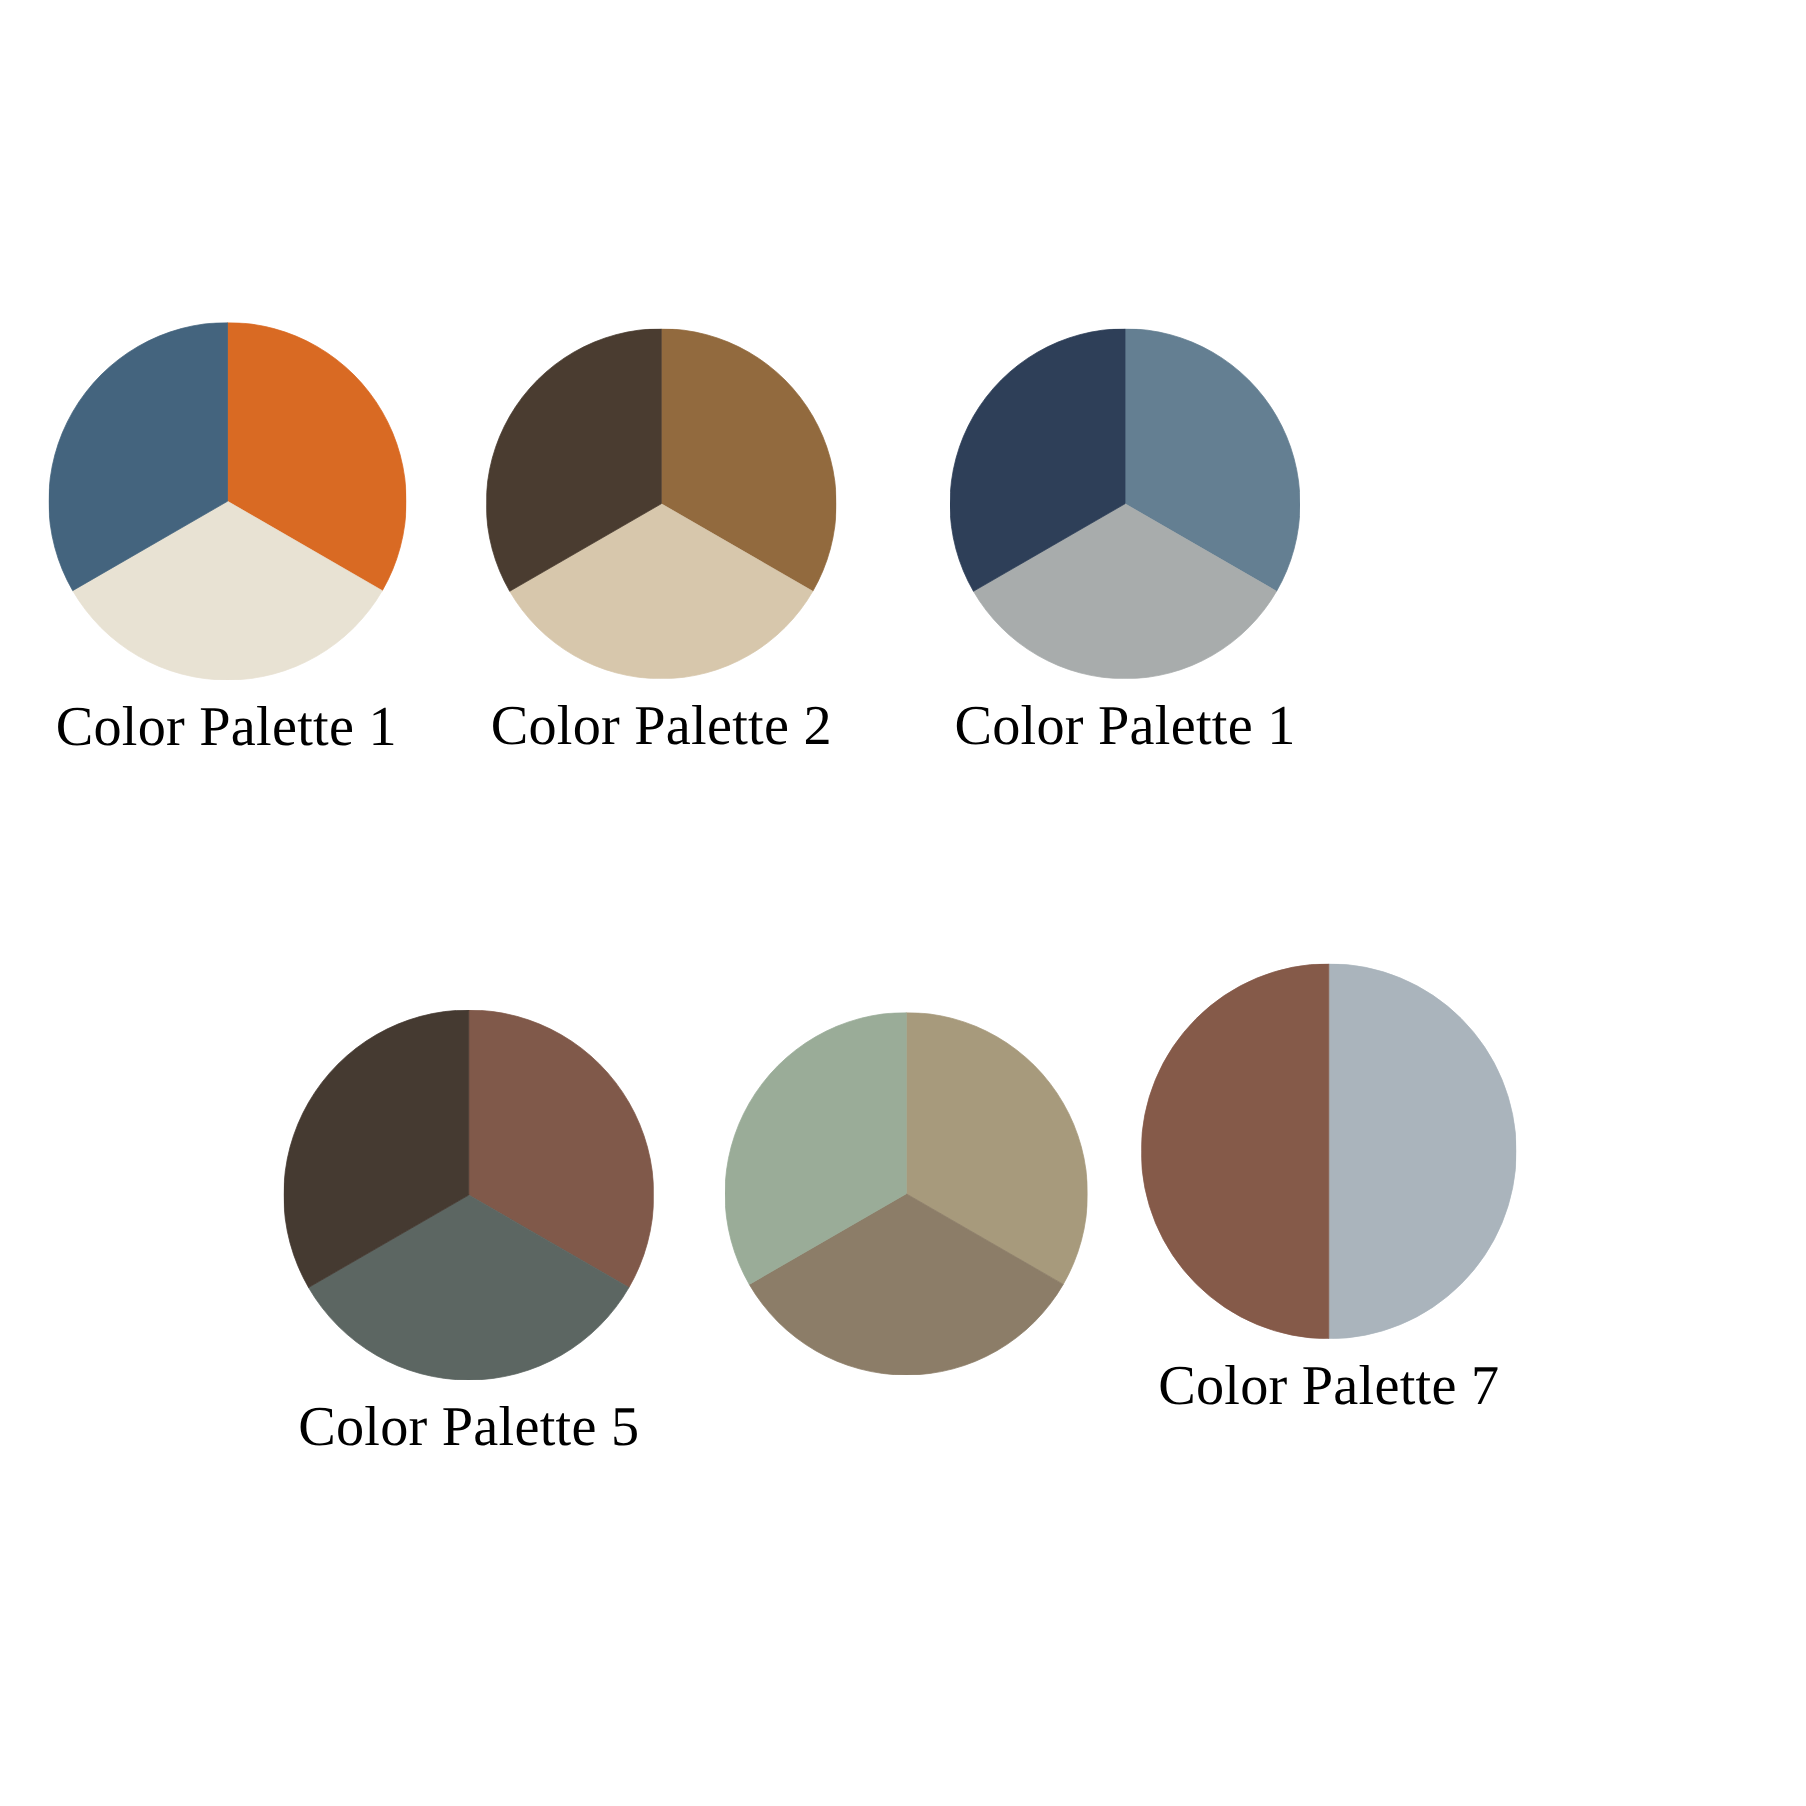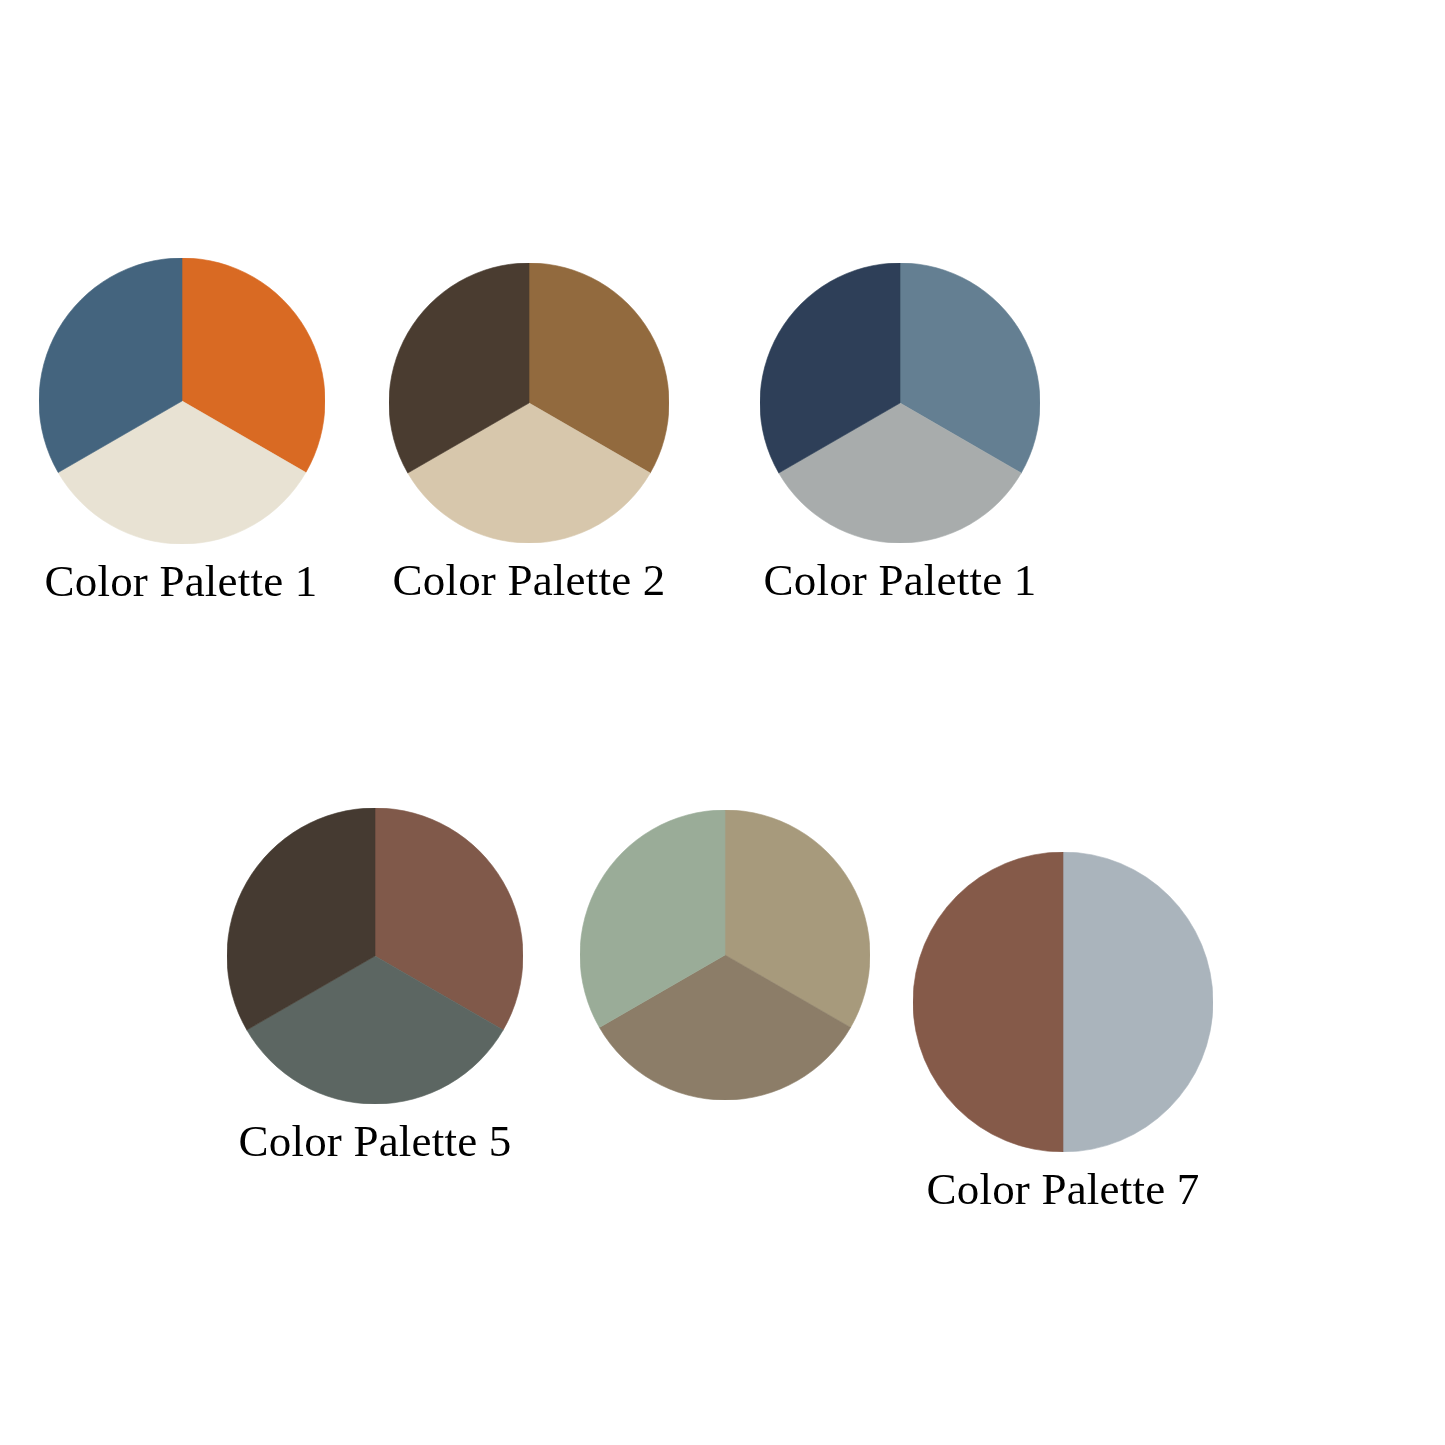--- a/index.html
+++ b/index.html
@@ -50,21 +50,21 @@
 
   
   .cell-0 { left: 32px;   top: 258px; width: 300px; }
   .cell-1 { left: 383px;  top: 263px; width: 292px; }
   .cell-2 { left: 754px;  top: 263px; width: 292px; }
   .cell-3 { left: 1105px; top: 263px; width: 292px; }
 
   
   .cell-4 { left: 222px;  top: 808px; width: 306px; }
   .cell-5 { left: 575px;  top: 810px; width: 300px; }
-  .cell-6 { left: 908px;  top: 852px; width: 310px; }
+  .cell-6 { left: 908px;  top: 771px; width: 310px; }
 
   .lbl-0 { margin-left: -2px; }
   .lbl-4 { margin-left: 0px; text-align: center; }
 </style>
 </head>
 <body>
 
 <div id="canvas">
 
   <div class="palette-cell cell-0">

